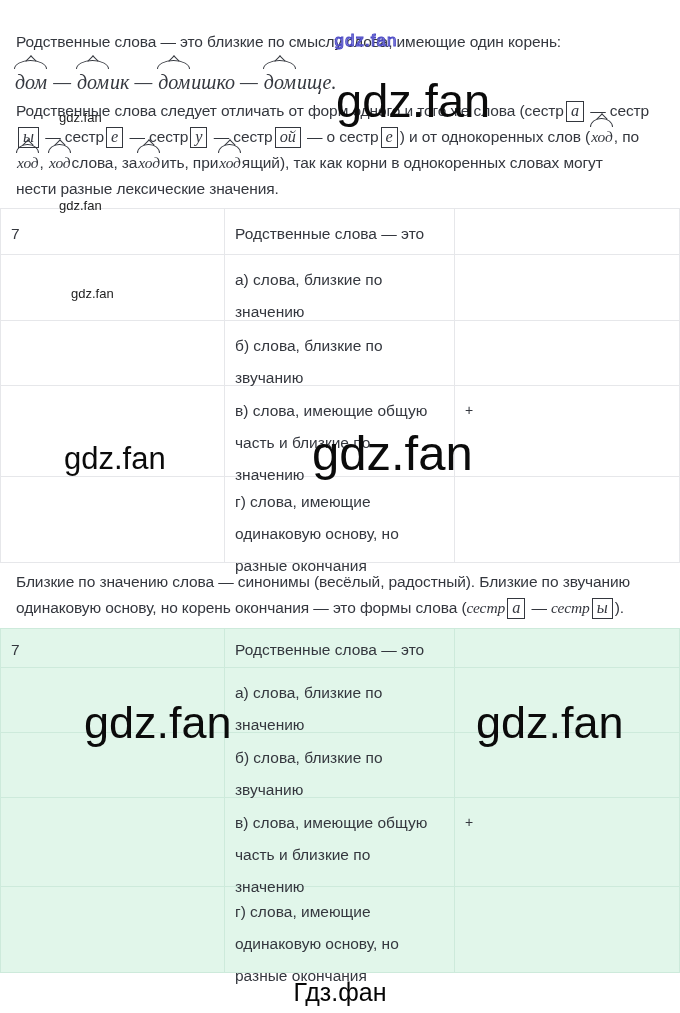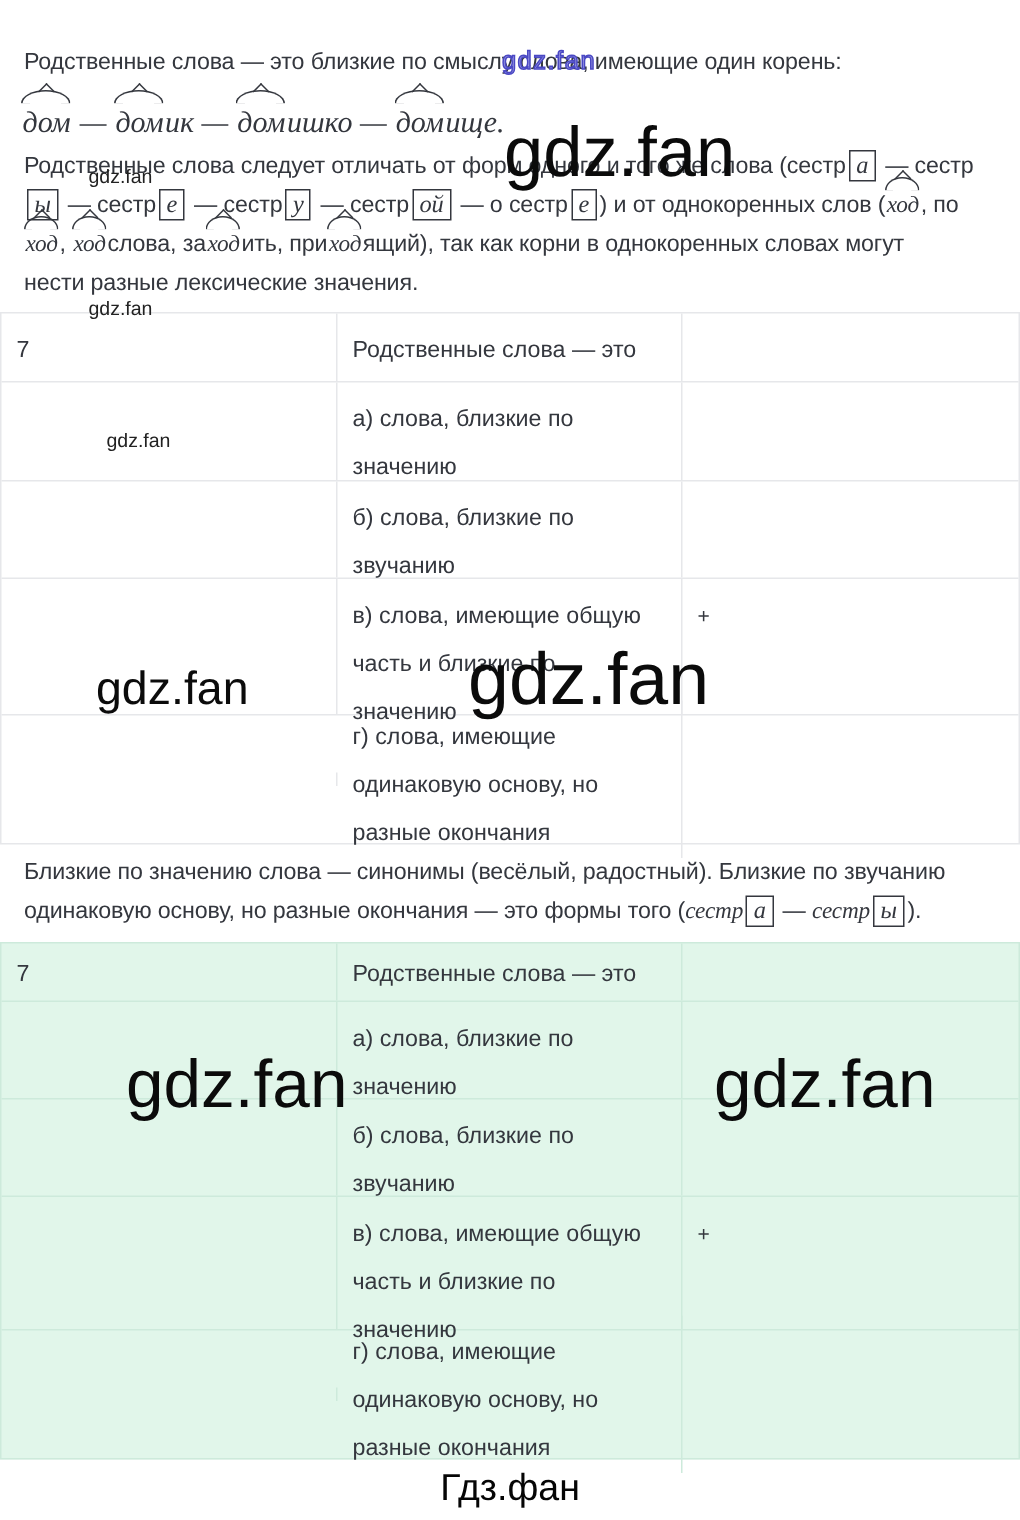--- a/index.html
+++ b/index.html
@@ -44,21 +44,21 @@
   }
   .seg-box{
     font-family:"Liberation Serif", serif;font-style:italic;
     display:inline-block;border:1px solid var(--text,#34373e);
     padding:0 4px;margin:0 2px;line-height:1.15;font-size:1.05em;
   }
 
   
   .qtable{width:680px;box-sizing:border-box;border:1px solid var(--table1-border,#e6e7ea);}
   .trow{display:flex;border-bottom:1px solid var(--table1-border,#e6e7ea);}
-  .trow:last-child{border-bottom:none;align-items:center;}
+  .trow:last-child{border-bottom:none;}
   .tcell{box-sizing:border-box;padding:9px 14px 0 10px;font-size:15.5px;line-height:32px;}
   .tcell.c0{width:224px;border-right:1px solid var(--table1-border,#e6e7ea);}
   .tcell.c1{width:230px;border-right:1px solid var(--table1-border,#e6e7ea);}
   .tcell.c2{width:224px;font-size:14px;padding-top:8px;}
 
   #table1{margin-top:6px;}
   #table1 .trow:nth-child(1){height:45px;}
   #table1 .trow:nth-child(2){height:65px;}
   #table1 .trow:nth-child(3){height:64px;}
   #table1 .trow:nth-child(4){height:90px;}
@@ -139,21 +139,21 @@
       </div>
       <div class="trow">
         <div class="tcell c0"></div>
         <div class="tcell c1">г) слова, имеющие одинаковую основу, но разные окончания</div>
         <div class="tcell c2"></div>
       </div>
     </div>
 
   <div class="para mid-para">
     <div class="pline"><span class="seg-plain">Близкие по значению слова — синонимы (весёлый, радостный). Близкие по звучанию</span></div>
-    <div class="pline"><span class="seg-plain">одинаковую основу, но разные окончания — это формы того (</span><span class="seg-it">сестр</span><span class="seg-box">а</span><span class="seg-plain"> — </span><span class="seg-it">сестр</span><span class="seg-box">ы</span><span class="seg-plain">).</span></div>
+    <div class="pline"><span class="seg-plain">одинаковую основу, но корень окончания — это формы слова (</span><span class="seg-it">сестр</span><span class="seg-box">а</span><span class="seg-plain"> — </span><span class="seg-it">сестр</span><span class="seg-box">ы</span><span class="seg-plain">).</span></div>
   </div>
 
   <div class="qtable" id="table2">
       <div class="trow">
         <div class="tcell c0">7</div>
         <div class="tcell c1">Родственные слова — это</div>
         <div class="tcell c2"></div>
       </div>
       <div class="trow">
         <div class="tcell c0"></div>

